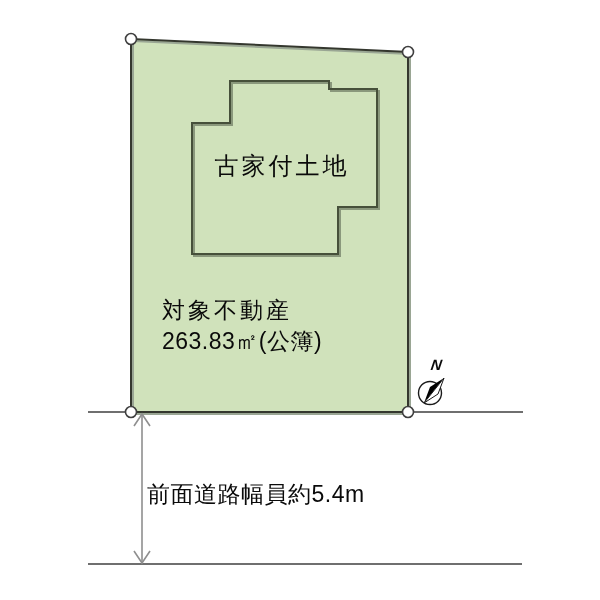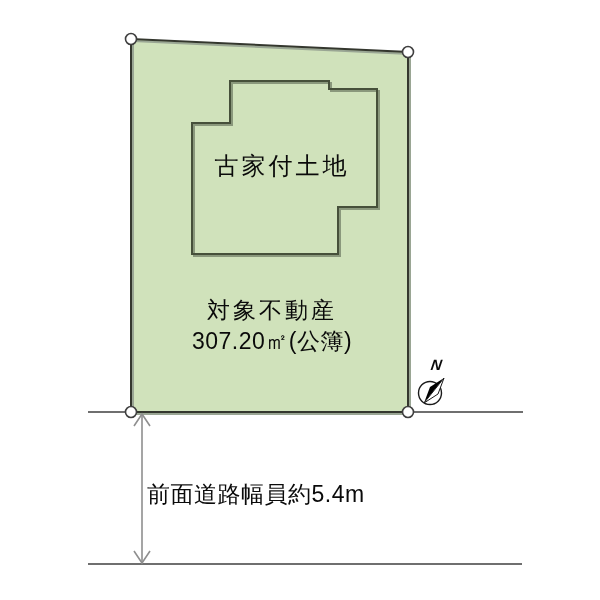--- a/index.html
+++ b/index.html
@@ -31,21 +31,21 @@
     width: 200px;
     text-align: center;
     font-size: 24px;
     letter-spacing: 3px;
     font-weight: 500;
   }
   .parcel-label {
     left: 162px;
     top: 295px;
     width: 220px;
-    text-align: center;
+    text-align: left;
     font-size: 23px;
     line-height: 31px;
     font-weight: 500;
   }
   .parcel-label .title-line {
     letter-spacing: 3px;
   }
   .parcel-label .area-line {
     letter-spacing: 0.5px;
   }
@@ -100,20 +100,20 @@
       <circle cx="430" cy="393" r="11.5" fill="#ffffff" stroke="#1a1a1a" stroke-width="1.4"></circle>
       <polygon points="444,378 430,387 424,403" fill="#000000"></polygon>
       <polygon points="444,378 438,394 424,403" fill="#ffffff" stroke="#1a1a1a" stroke-width="1"></polygon>
     </g>
   </svg>
 
   <div class="label building-label">古家付土地</div>
 
   <div class="label parcel-label">
     <div class="title-line">対象不動産</div>
-    <div class="area-line">307.20㎡(公簿)</div>
+    <div class="area-line">263.83㎡(公簿)</div>
   </div>
 
   <div class="label road-label">前面道路幅員約5.4m</div>
 
   <div class="label north-label">N</div>
 
 </div>
 
 </body></html>

